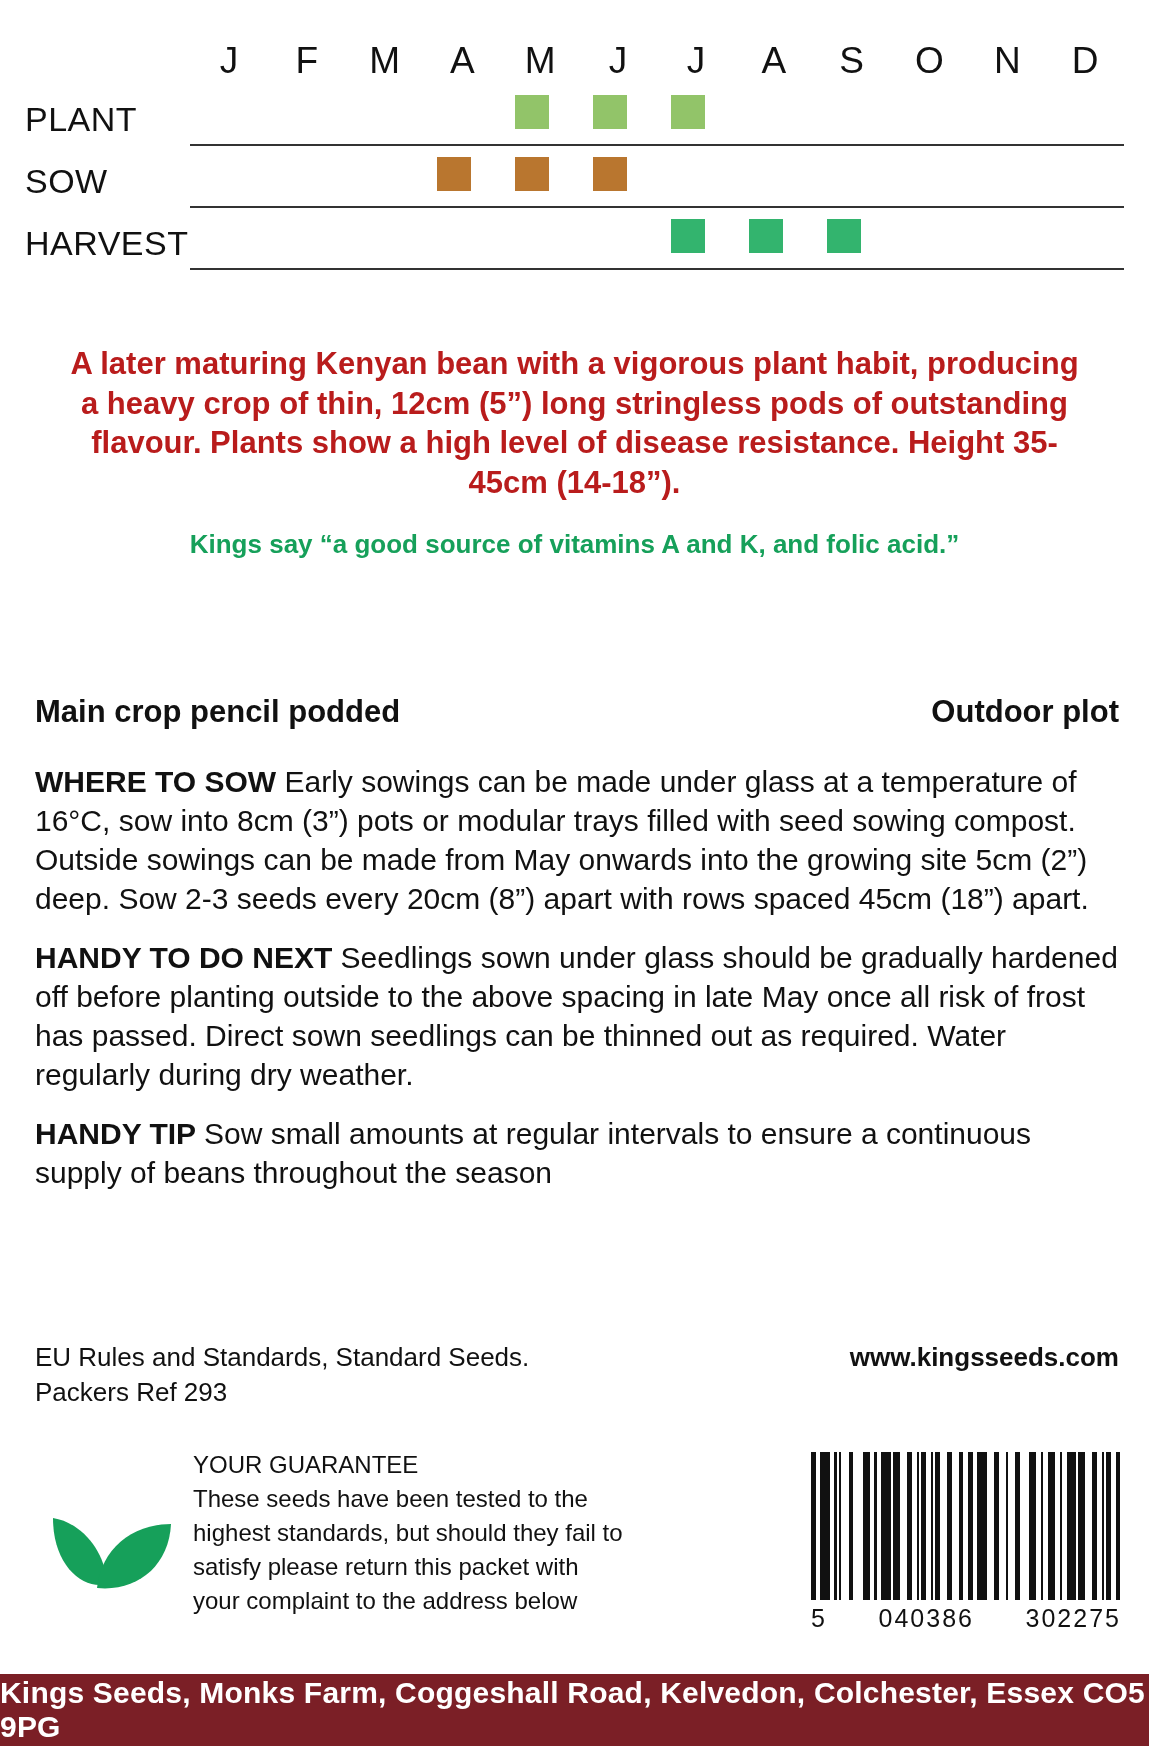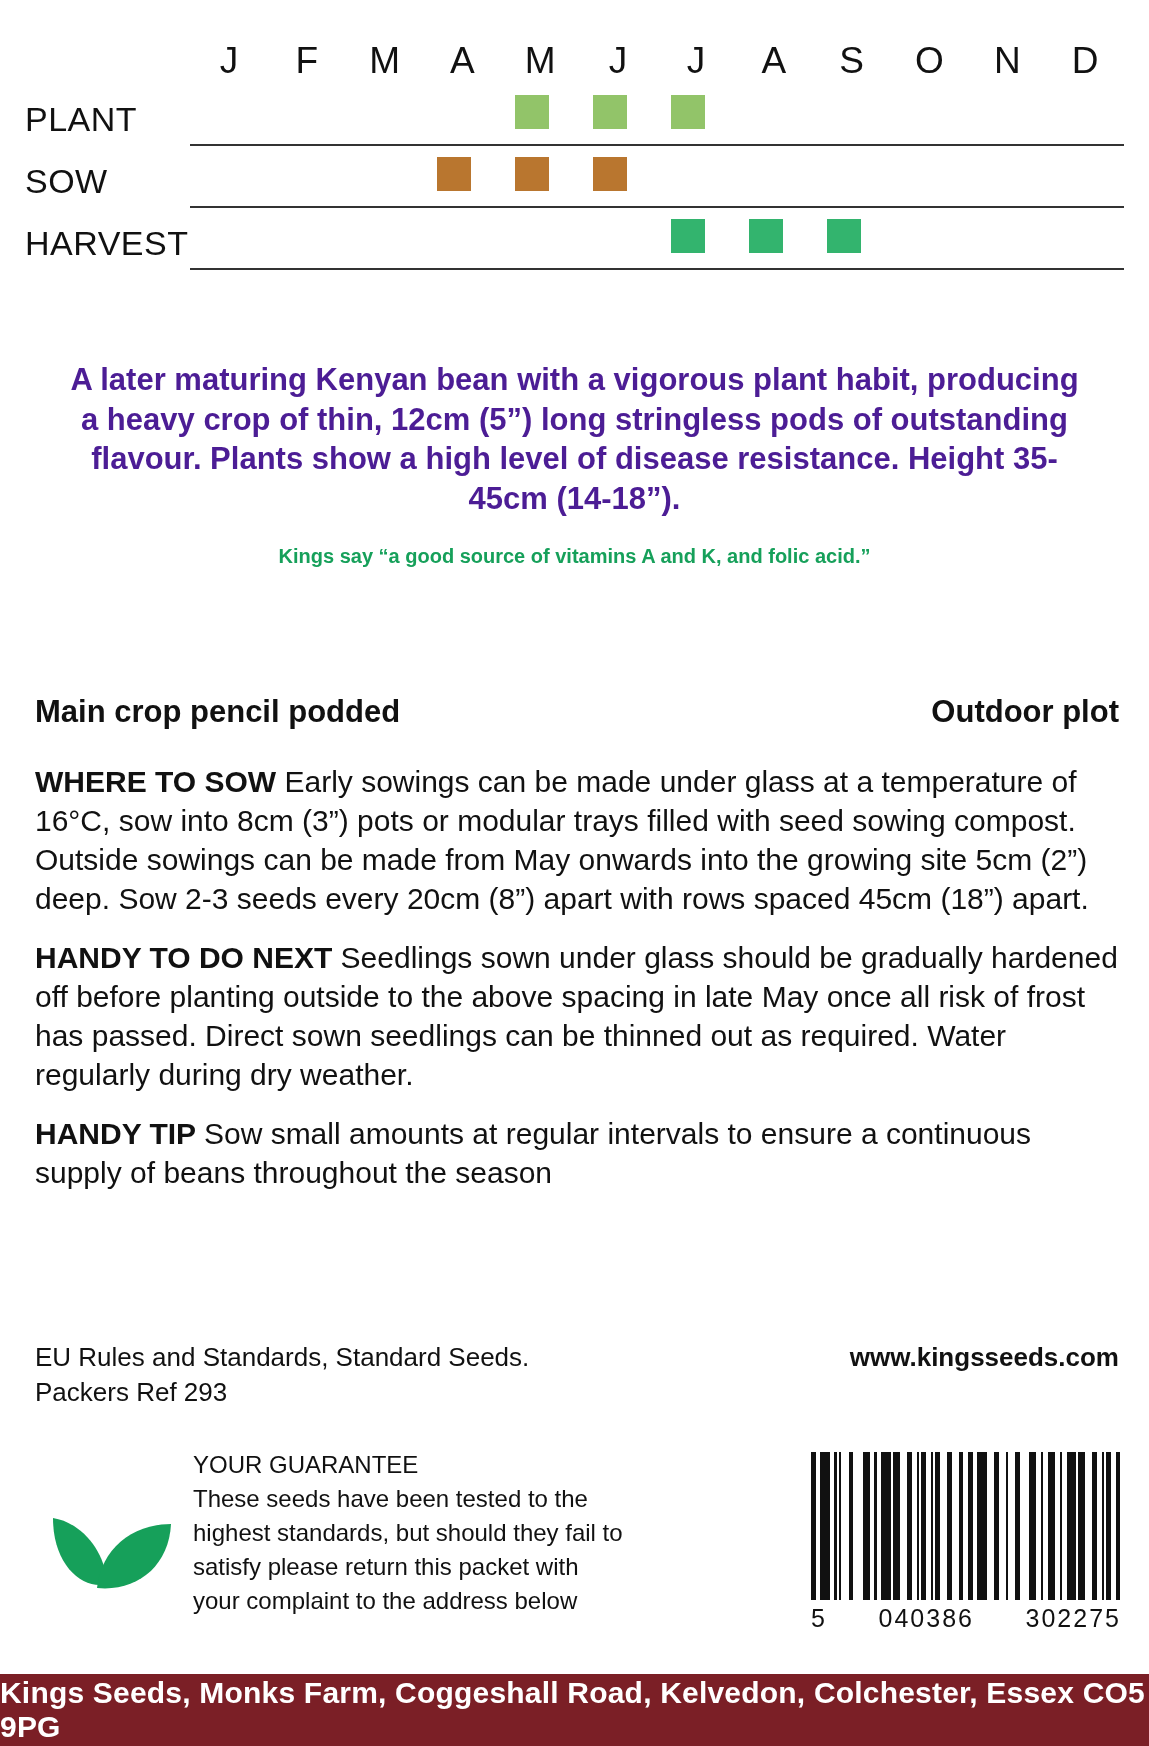--- a/index.html
+++ b/index.html
@@ -86,30 +86,30 @@
   .title {
     font-size: 49px;
     line-height: 1.08;
     font-weight: 700;
     color: #111;
   }
   .title .cultivar {
     font-weight: 400;
   }
   .description {
-    margin-top: 22px;
+    margin-top: 6px;
     font-size: 31px;
     line-height: 1.28;
     font-weight: 700;
-    color: #4c1d95;
+    color: #b91c1c;
     padding: 0 35px;
   }
   .kings-say {
     margin-top: 26px;
-    font-size: 20px;
+    font-size: 26px;
     font-weight: 700;
     color: #16a05a;
   }
 
   
   .subhead {
     position: absolute;
     top: 694px;
     left: 35px;
     right: 30px;

